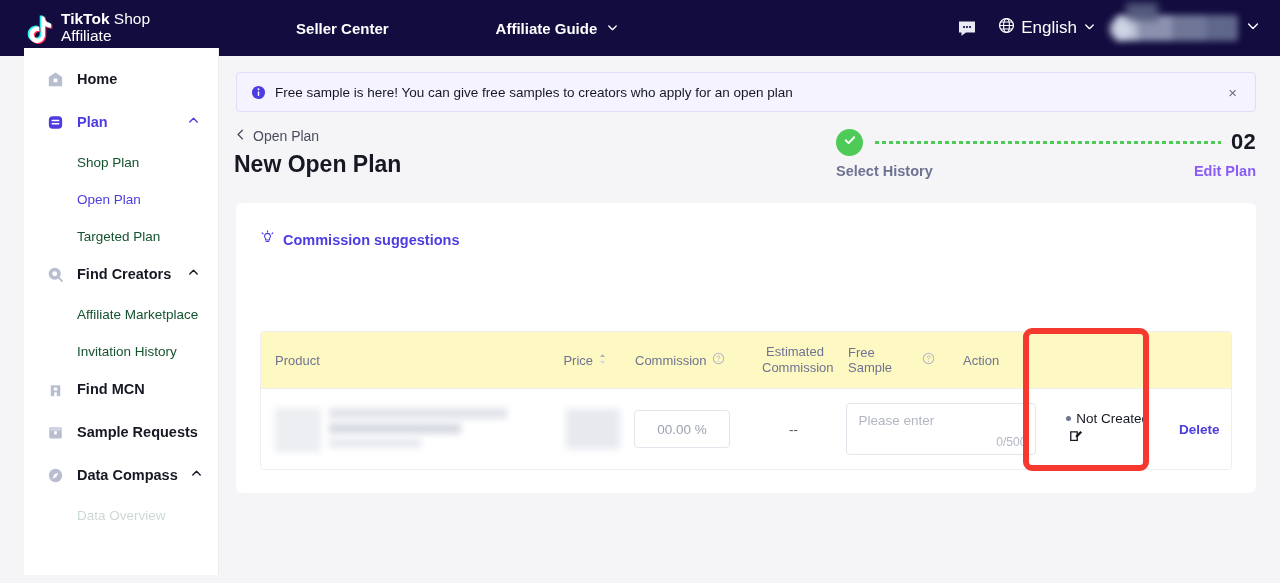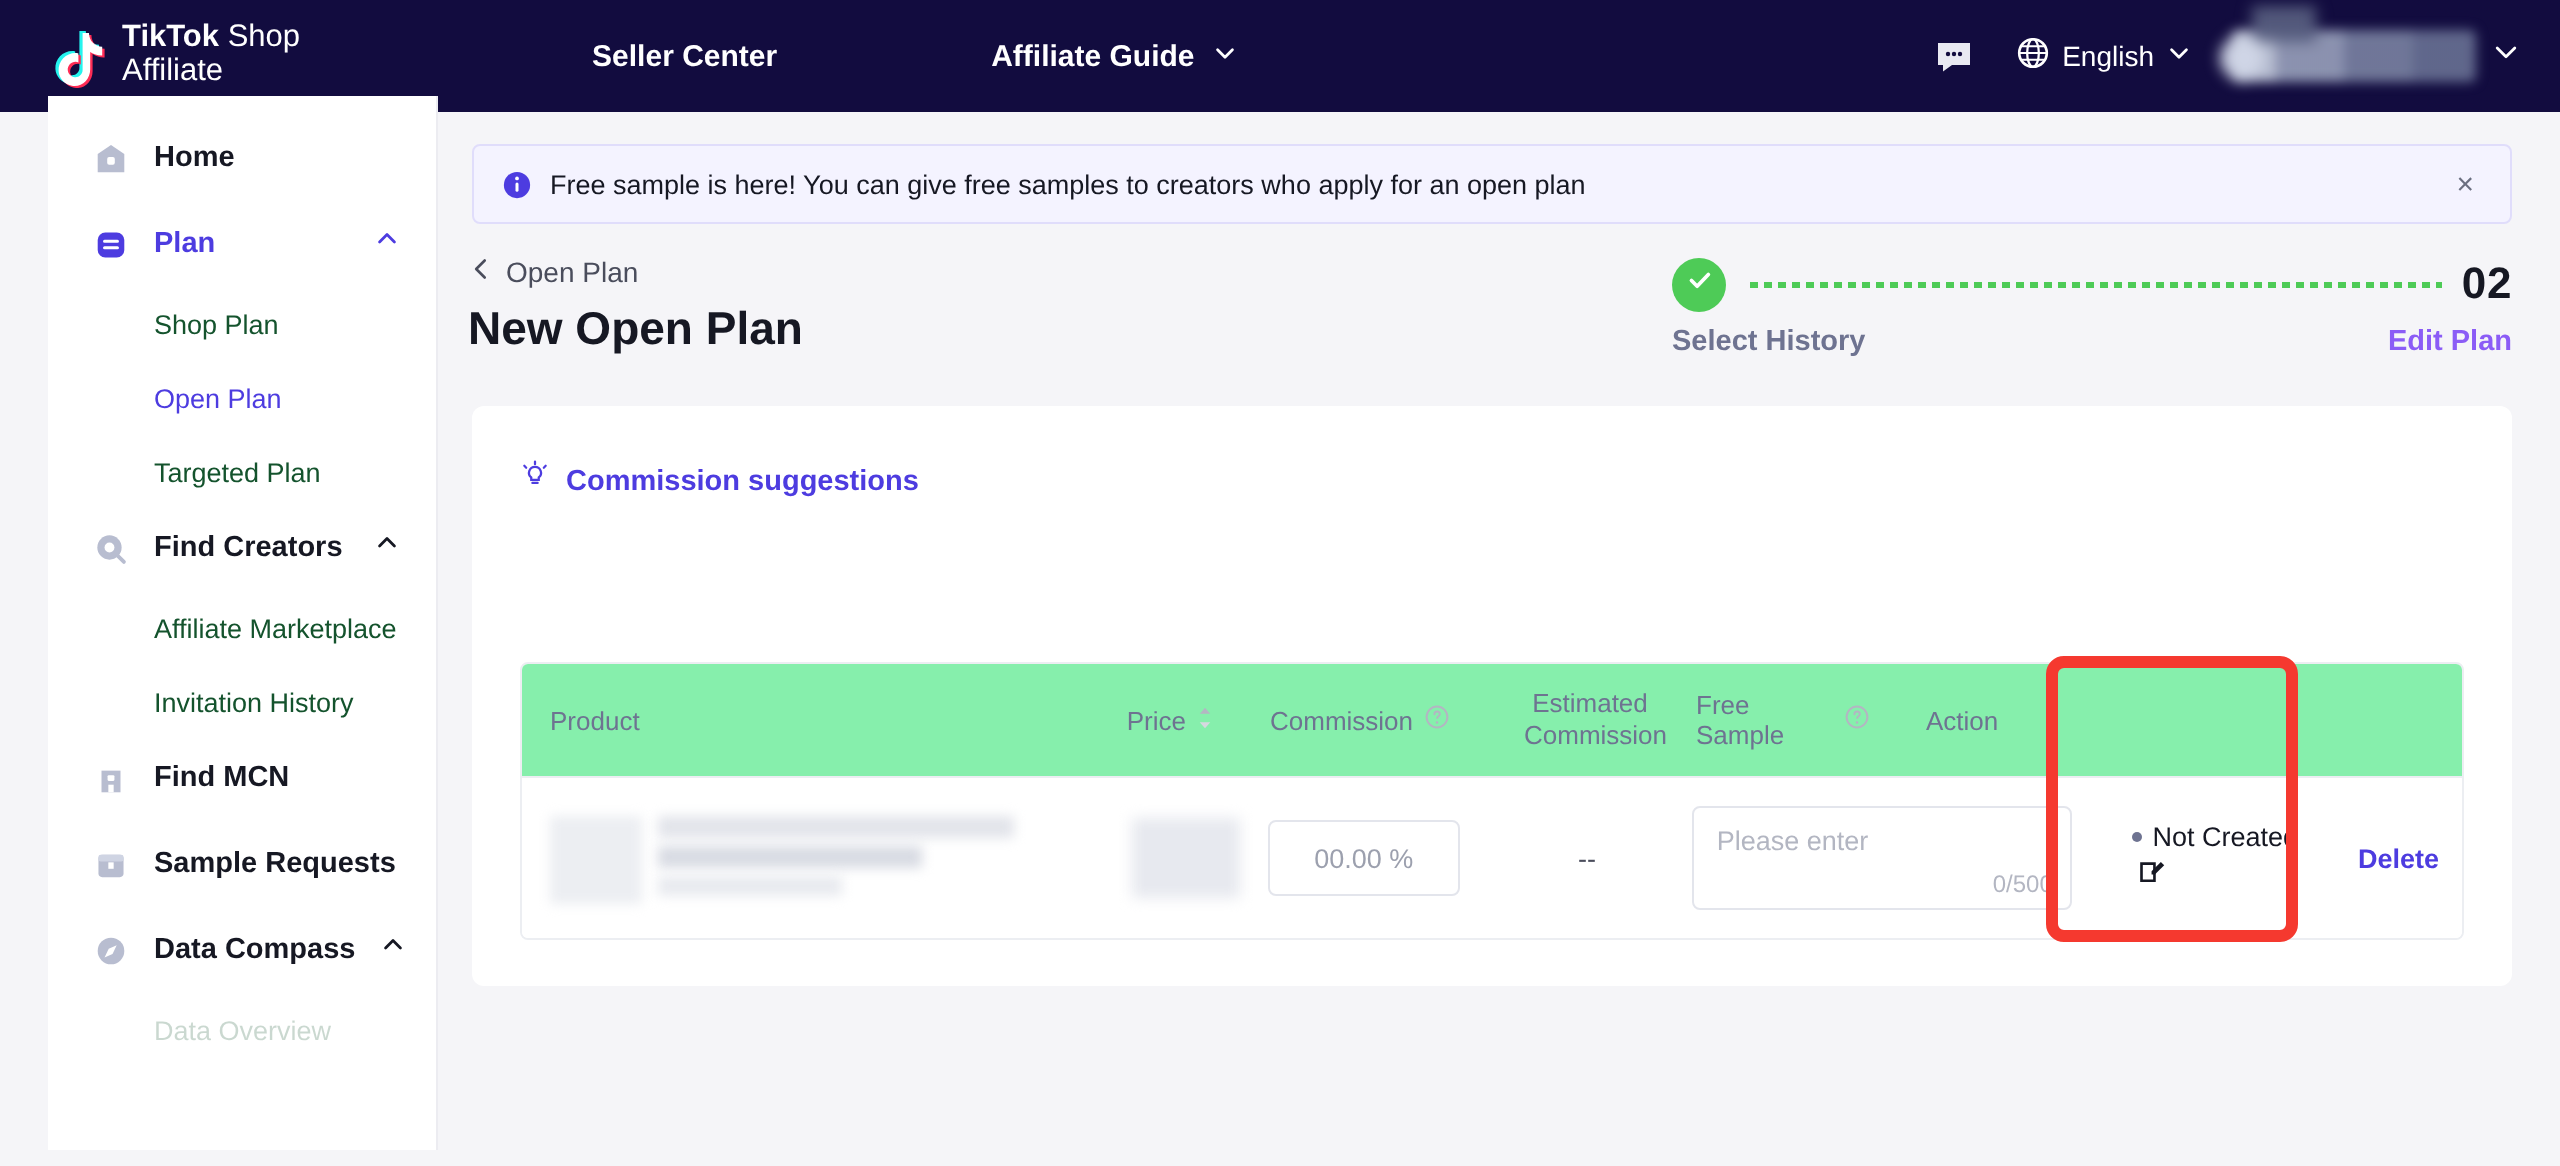--- a/index.html
+++ b/index.html
@@ -33,21 +33,21 @@
   .nav-seller { margin-left: 146px; }
   .nav-guide { margin-left: 107px; }
 
   .nav-right {
     margin-left: auto; display: flex; align-items: center;
     gap: 20px; margin-right: 18px;
   }
   .chat-ico { width: 22px; height: 22px; cursor: pointer; }
   .lang {
     display: flex; align-items: center; gap: 6px;
-    color: #fff; font-size: 14px; cursor: pointer;
+    color: #fff; font-size: 17px; cursor: pointer;
   }
   .user-box {
     display: flex; align-items: center; gap: 8px; cursor: pointer;
     height: 40px; padding-right: 2px;
   }
   .user-blur {
     width: 122px; height: 26px; border-radius: 3px;
     background:
       linear-gradient(90deg,
         rgba(190,197,215,.95) 0 18%,
@@ -149,21 +149,21 @@
     margin: 27px 0 0 24px; width: fit-content;
     color: #4d3ce0; font-size: 14.5px; font-weight: bold; cursor: pointer;
   }
 
   .table {
     position: absolute; left: 24px; top: 128px;
     width: 972px; border: 1px solid #eceef2; border-radius: 4px;
     overflow: hidden;
   }
   .thead {
-    display: flex; background: #86efac; height: 57px; align-items: center;
+    display: flex; background: #fef9c3; height: 57px; align-items: center;
     border-bottom: 1px solid #eceef2;
   }
   .th {
     font-size: 13px; color: #6e7391; display: flex; align-items: center;
     gap: 5px; padding: 0 14px;
   }
   .th.two-line { display: block; text-align: center; line-height: 1.25; padding: 0 6px; }
   .c-prod  { width: 285px; }
   .c-price { width: 75px; justify-content: flex-end; }
   .c-comm  { width: 135px; }

